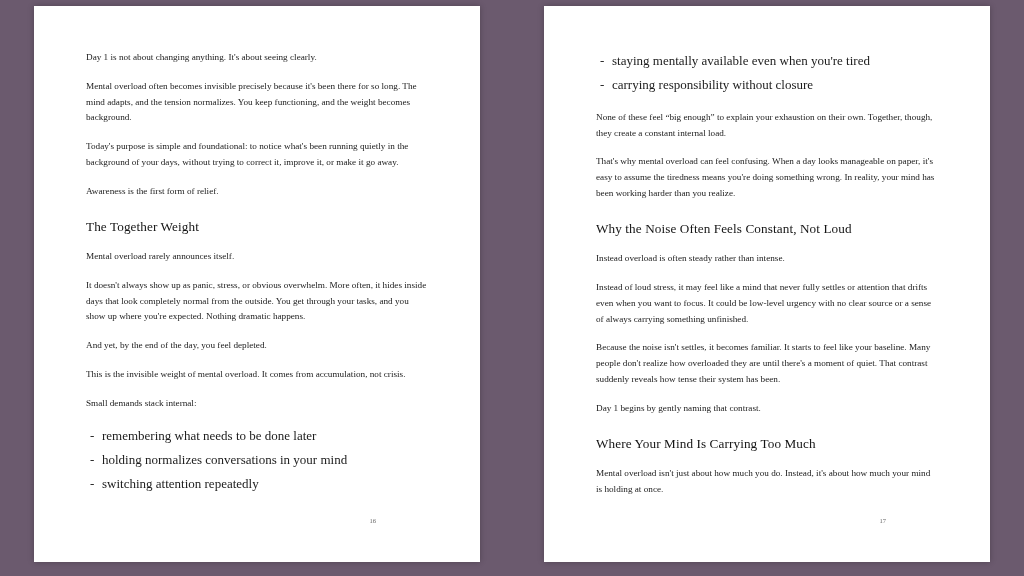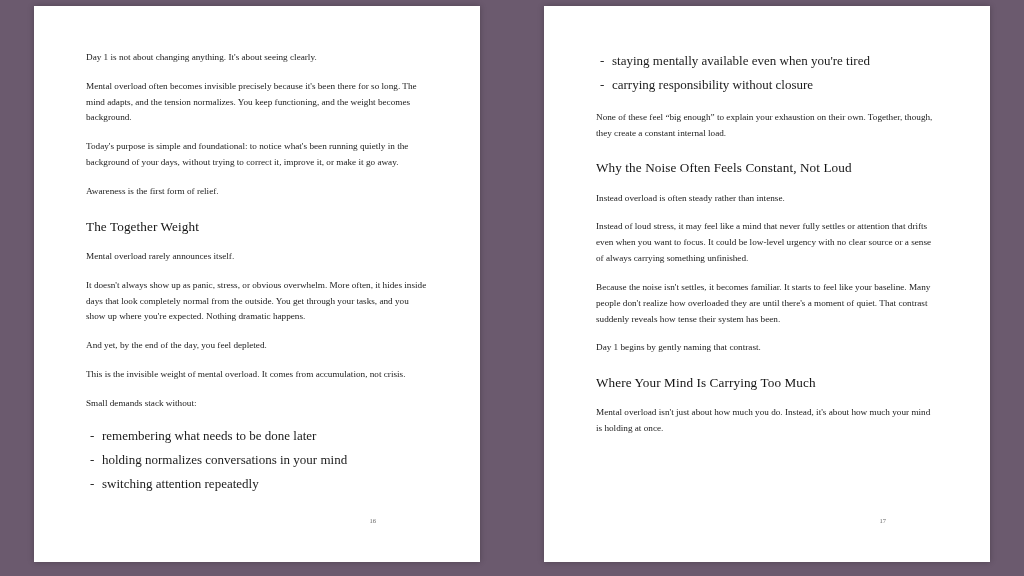--- a/index.html
+++ b/index.html
@@ -91,41 +91,42 @@
       <p class="para">Mental overload often becomes invisible precisely because it's been there for so long. The mind adapts, and the tension normalizes. You keep functioning, and the weight becomes background.</p>
       <p class="para">Today's purpose is simple and foundational: to notice what's been running quietly in the background of your days, without trying to correct it, improve it, or make it go away.</p>
       <p class="para">Awareness is the first form of relief.</p>
 
       <h2 class="heading">The Together Weight</h2>
 
       <p class="para">Mental overload rarely announces itself.</p>
       <p class="para">It doesn't always show up as panic, stress, or obvious overwhelm. More often, it hides inside days that look completely normal from the outside. You get through your tasks, and you show up where you're expected. Nothing dramatic happens.</p>
       <p class="para">And yet, by the end of the day, you feel depleted.</p>
       <p class="para">This is the invisible weight of mental overload. It comes from accumulation, not crisis.</p>
-      <p class="para">Small demands stack without:</p>
+      <p class="para">Small demands stack internal:</p>
 
       <ul class="bullets">
         <li>remembering what needs to be done later</li>
         <li>holding normalizes conversations in your mind</li>
         <li>switching attention repeatedly</li>
       </ul>
 
       <div class="page-number">16</div>
     </div>
   </div>
 
   <div class="page page-right">
     <div class="page-inner">
 
       <ul class="bullets">
         <li>staying mentally available even when you're tired</li>
         <li>carrying responsibility without closure</li>
       </ul>
 
       <p class="para">None of these feel “big enough” to explain your exhaustion on their own. Together, though, they create a constant internal load.</p>
+      <p class="para">That's why mental overload can feel confusing. When a day looks manageable on paper, it's easy to assume the tiredness means you're doing something wrong. In reality, your mind has been working harder than you realize.</p>
 
       <h2 class="heading">Why the Noise Often Feels Constant, Not Loud</h2>
 
       <p class="para">Instead overload is often steady rather than intense.</p>
       <p class="para">Instead of loud stress, it may feel like a mind that never fully settles or attention that drifts even when you want to focus. It could be low-level urgency with no clear source or a sense of always carrying something unfinished.</p>
       <p class="para">Because the noise isn't settles, it becomes familiar. It starts to feel like your baseline. Many people don't realize how overloaded they are until there's a moment of quiet. That contrast suddenly reveals how tense their system has been.</p>
       <p class="para">Day 1 begins by gently naming that contrast.</p>
 
       <h2 class="heading">Where Your Mind Is Carrying Too Much</h2>
 

